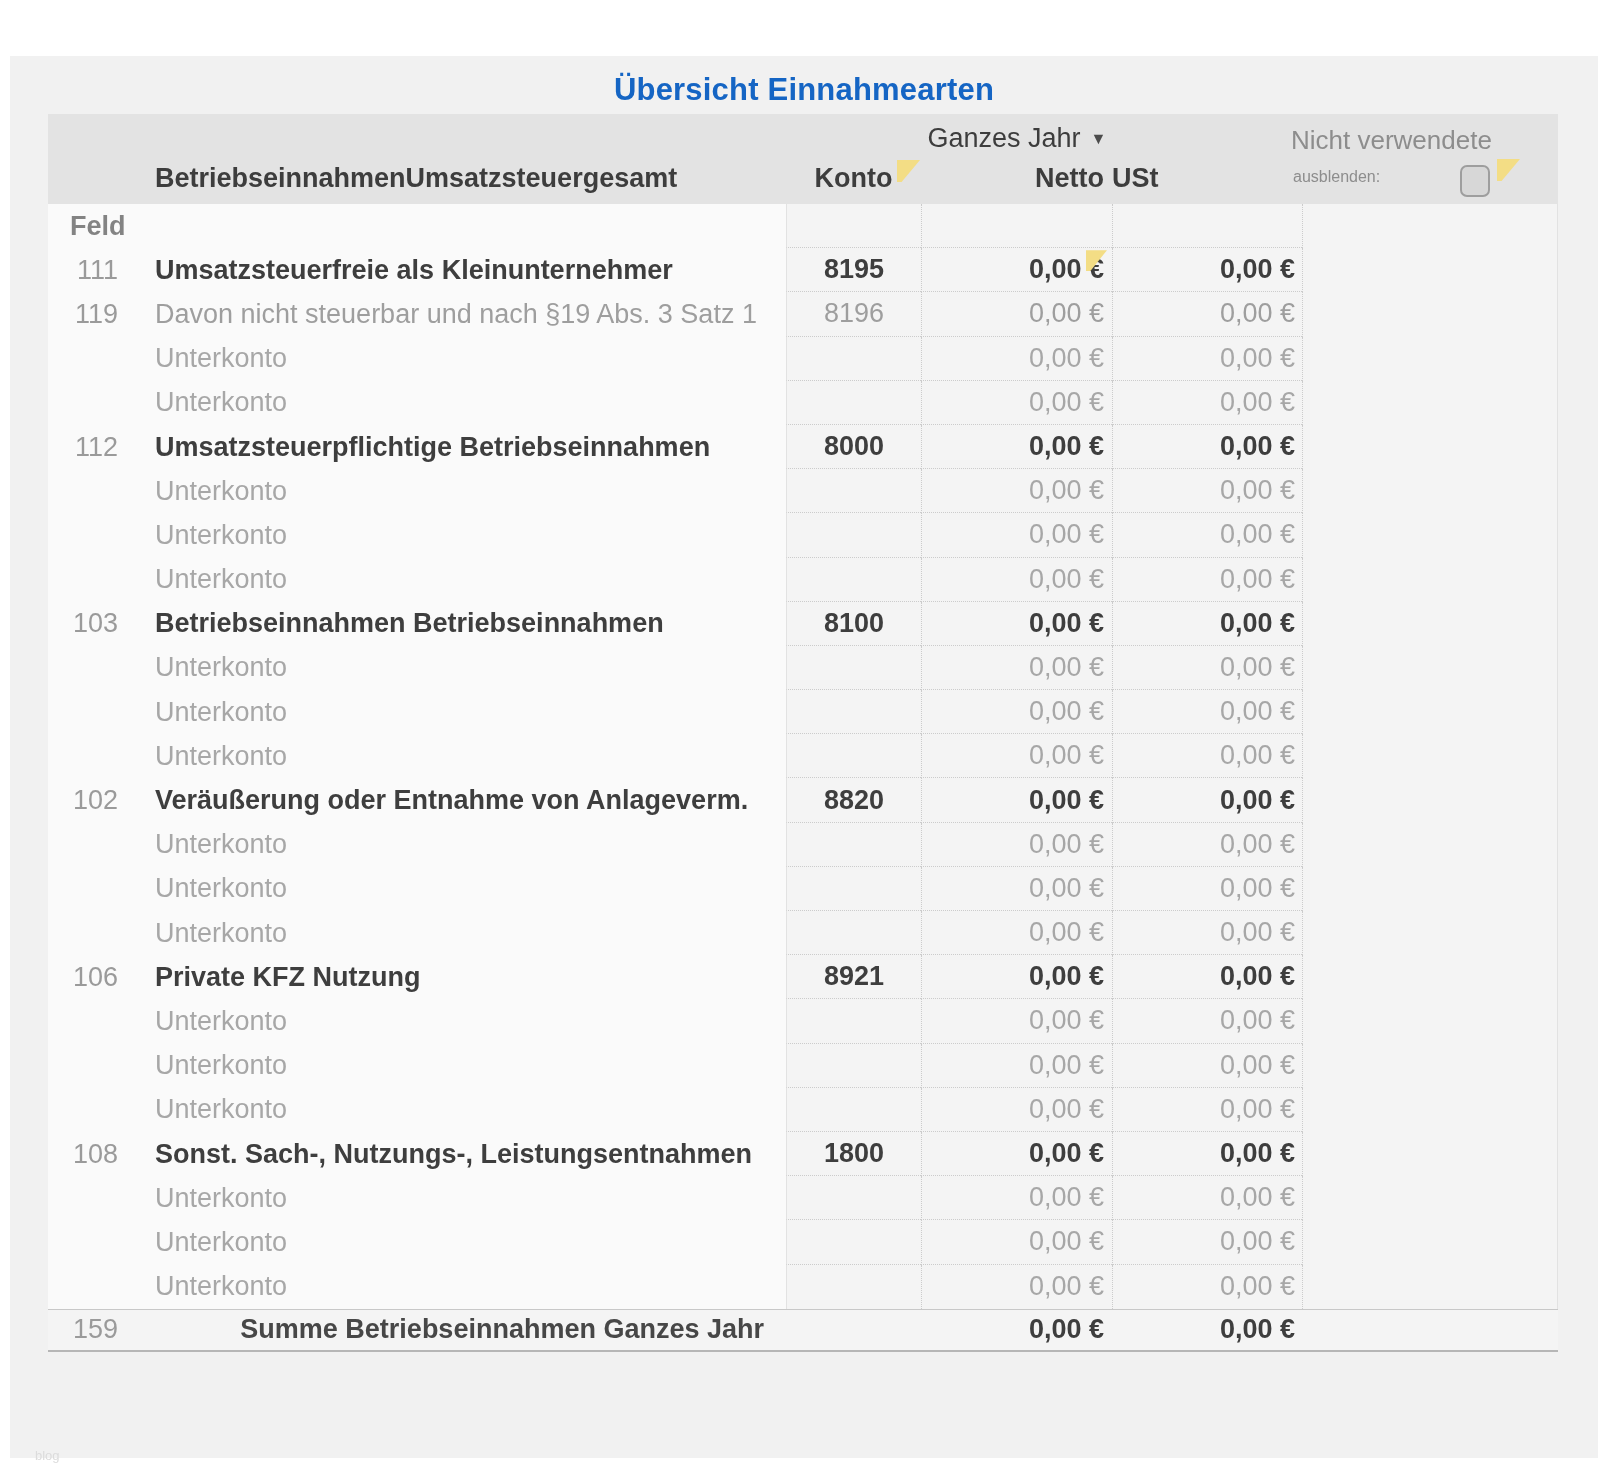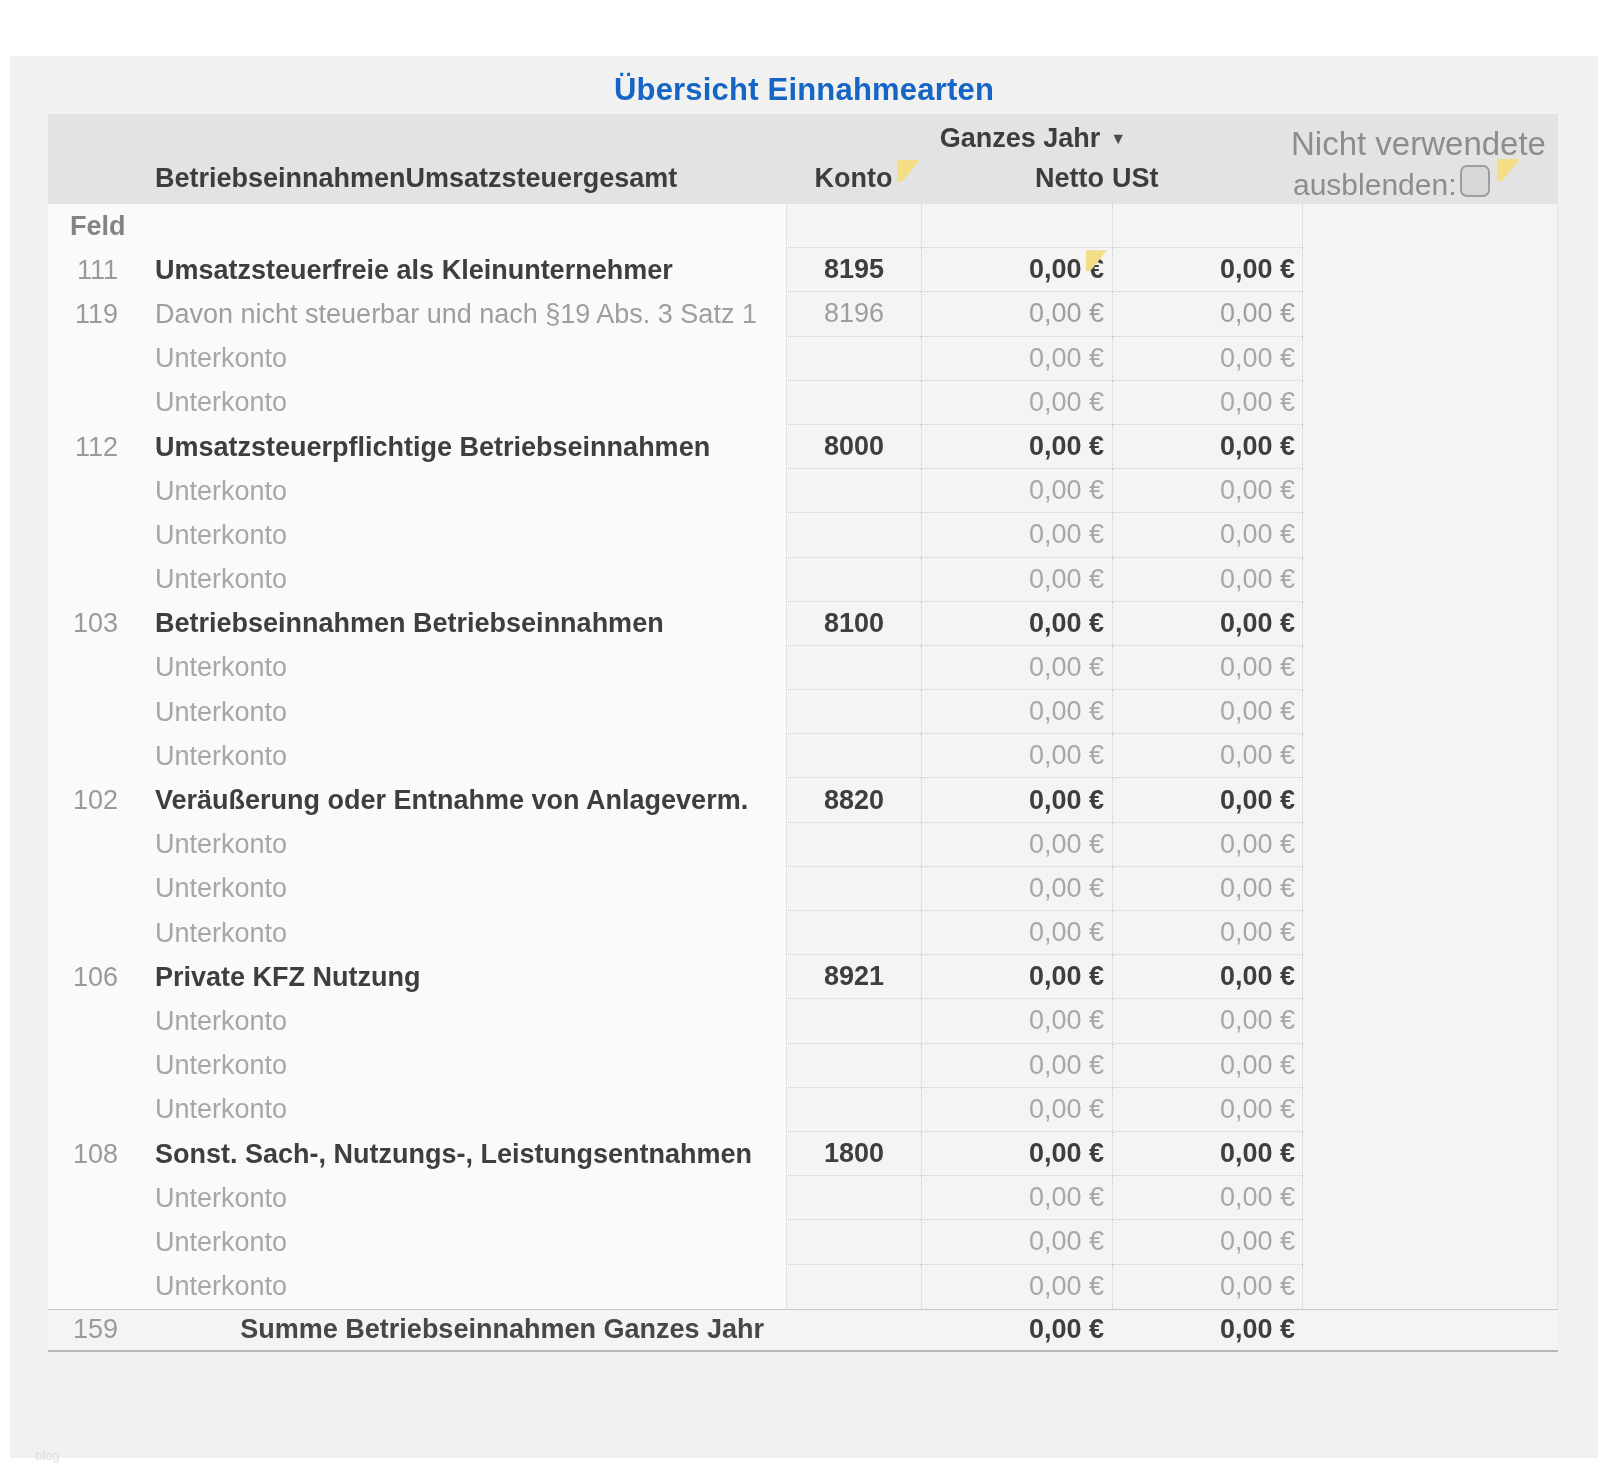--- a/index.html
+++ b/index.html
@@ -10,28 +10,28 @@
   .page{position:absolute;left:10px;right:10px;top:24px;bottom:10px;background:#f1f1f1;margin-top:32px;}
   .title{
     position:absolute;top:16px;left:0;width:100%;text-align:center;
     font-size:31px;font-weight:700;color:#1565c4;letter-spacing:.2px;
   }
   .table-wrap{position:absolute;left:38px;top:58px;width:1510px;}
 
   
   .thead{position:relative;height:90px;background:#e3e3e3;font-size:27px;color:#3d3d3d;}
   .thead .h{position:absolute;white-space:nowrap;}
-  .h-period{left:800px;top:9px;width:370px;text-align:center;font-weight:700;cursor:default;}
+  .h-period{left:784px;top:9px;width:370px;text-align:center;font-weight:400;cursor:default;}
   .caret{font-size:16px;color:#4c4c4c;margin-left:10px;position:relative;top:-3px;}
   .h-desc{left:107px;top:49px;font-weight:700;}
   .h-konto{left:738px;top:49px;width:135px;text-align:center;font-weight:700;}
   .h-netto{left:873px;top:49px;width:183px;text-align:right;font-weight:700;}
   .h-ust{left:1064px;top:49px;width:185px;font-weight:700;}
-  .h-nv1{left:1243px;top:11px;color:#8d8d8d;font-size:33px;}
-  .h-nv2{left:1245px;top:54px;color:#8d8d8d;font-size:30px;}
+  .h-nv1{left:1243px;top:11px;color:#8d8d8d;font-size:26px;}
+  .h-nv2{left:1245px;top:54px;color:#8d8d8d;font-size:16px;}
   .checkbox{
     position:absolute;left:1412px;top:51px;width:26px;height:28px;
     background:#d7d7d7;border:2px solid #9e9e9e;border-radius:7px;cursor:pointer;
   }
   .flag{display:block;width:23px;height:22px;background:#f3dd85;
     clip-path:polygon(0 0,100% 0,20% 100%,0 100%);}
   .flag-konto{position:absolute;left:849px;top:46px;}
   .flag-cb{position:absolute;left:1449px;top:45px;}
 
   

